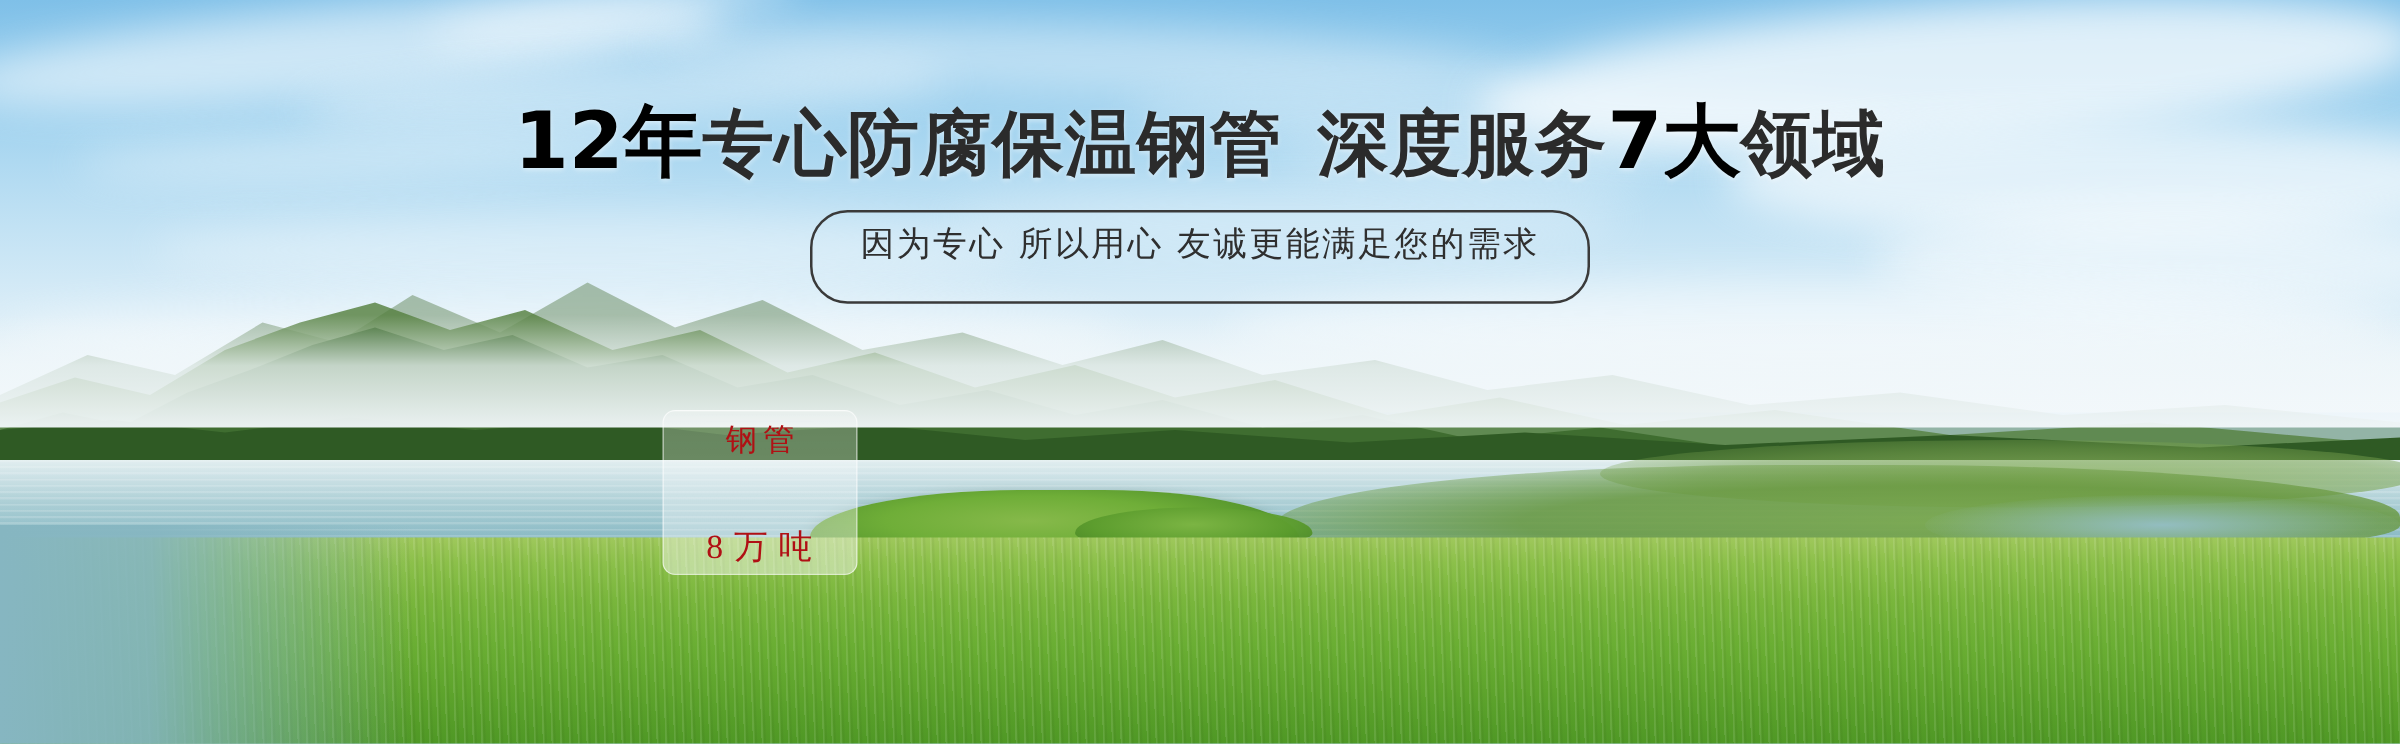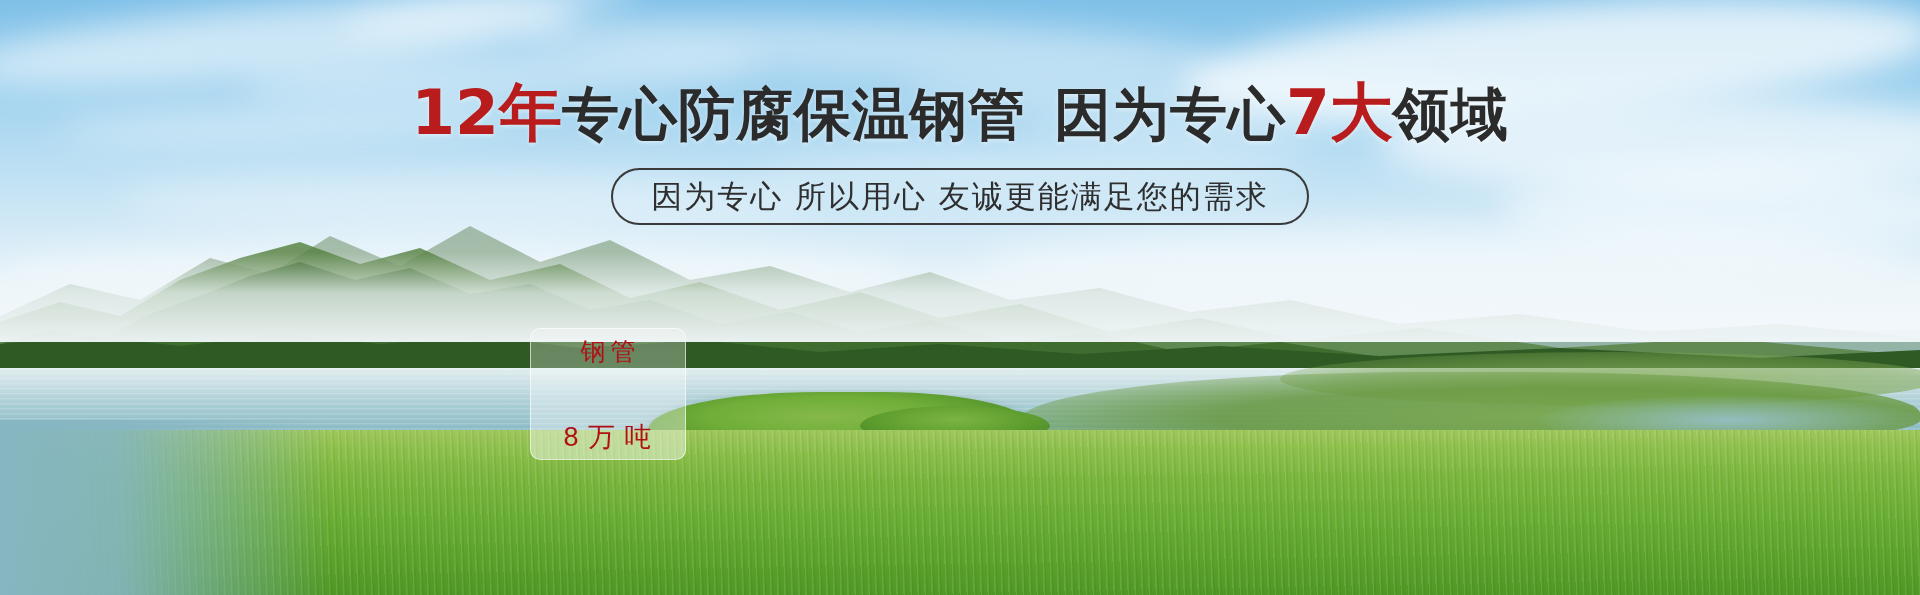--- a/index.html
+++ b/index.html
@@ -119,33 +119,33 @@
   .headline{
     position:absolute;left:0;top:82px;width:1920px;
     text-align:center;white-space:nowrap;
     font-family:"DejaVu Sans","Liberation Sans",sans-serif;
     font-weight:bold;
     font-size:57px;line-height:62px;
     color:#2b2b2b;
     letter-spacing:1px;
     text-shadow:0 2px 4px rgba(255,255,255,.45);
   }
-  .headline .hl-red{color:#b91c1c;font-size:63px;letter-spacing:0;}
+  .headline .hl-red{color:#000000;font-size:63px;letter-spacing:0;}
   .headline .hl-gap{display:inline-block;width:28px;}
 
   .subtitle-wrap{
     position:absolute;left:0;top:168px;width:1920px;text-align:center;
   }
   .subtitle{
     display:inline-block;
-    padding:9px 38px 10px 38px;
+    padding:9px 38px 28px 38px;
     border:2px solid #3a3a3a;
     border-radius:30px;
     font-family:"DejaVu Sans","Liberation Sans",sans-serif;
-    font-size:31px;line-height:34px;
+    font-size:27px;line-height:34px;
     color:#2f2f2f;letter-spacing:2px;white-space:nowrap;
     background:transparent;
   }
 
   .cards{
     position:absolute;left:530px;top:328px;width:510px;height:132px;
     display:flex;gap:20px;
   }
   .card{
     width:156px;height:132px;
@@ -156,21 +156,21 @@
     display:flex;flex-direction:column;align-items:center;justify-content:center;
     text-align:center;
     gap:35px;
   }
   .card-label{
     font-family:"DejaVu Sans","Liberation Sans",sans-serif;
     font-size:25px;line-height:30px;color:#b01014;letter-spacing:5px;
     text-indent:5px;margin-bottom:20px;
   }
   .card-value{
-    font-family:Liberation Sans, sans-serif;
+    font-family:Liberation Serif, serif;
     font-size:27px;line-height:30px;color:#b01014;letter-spacing:1px;
   }
   .card-value sup{font-size:16px;vertical-align:super;line-height:0;}
 </style>
 </head>
 <body>
 
 <div id="banner">
 
   <div>
@@ -238,21 +238,21 @@
     <div class="island2"></div>
 
     <div class="layer grass"></div>
     <div class="layer grass-tex"></div>
     <div class="layer grass-left-fade"></div>
   </div>
 
   <div class="content">
 
     <div class="headline">
-      <span class="hl-red">12年</span><span>专心防腐保温钢管</span><span class="hl-gap"></span><span>因为专心</span><span class="hl-red">7</span><span class="hl-red">大</span><span>领域</span>
+      <span class="hl-red">12年</span><span>专心防腐保温钢管</span><span class="hl-gap"></span><span>深度服务</span><span class="hl-red">7</span><span class="hl-red">大</span><span>领域</span>
     </div>
 
     <div class="subtitle-wrap">
       <div class="subtitle">因为专心 所以用心  友诚更能满足您的需求</div>
     </div>
 
     <div class="cards">
 
       <div class="card">
         <div class="card-label">钢管</div>

